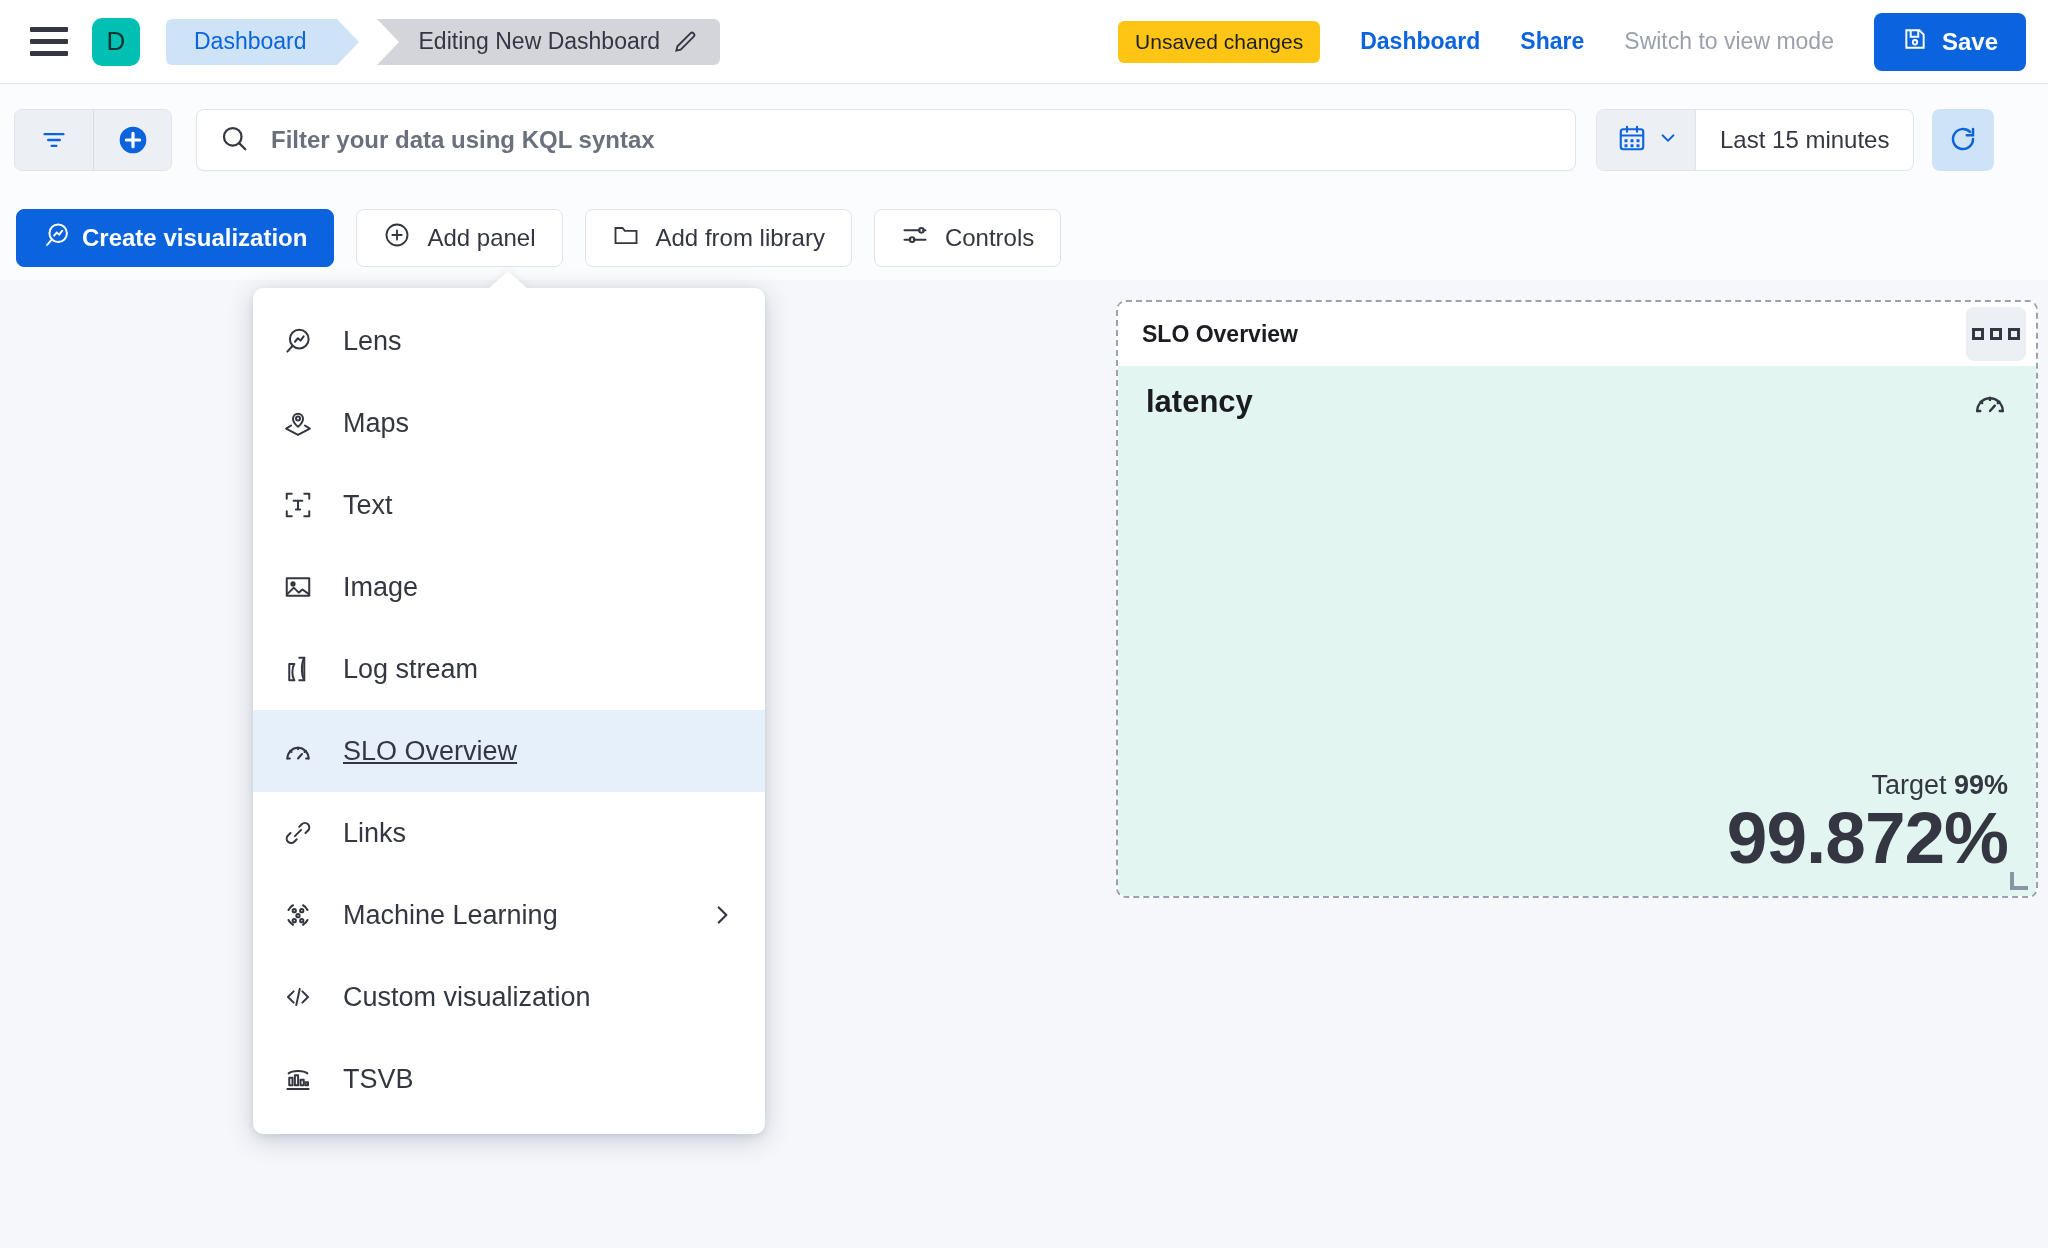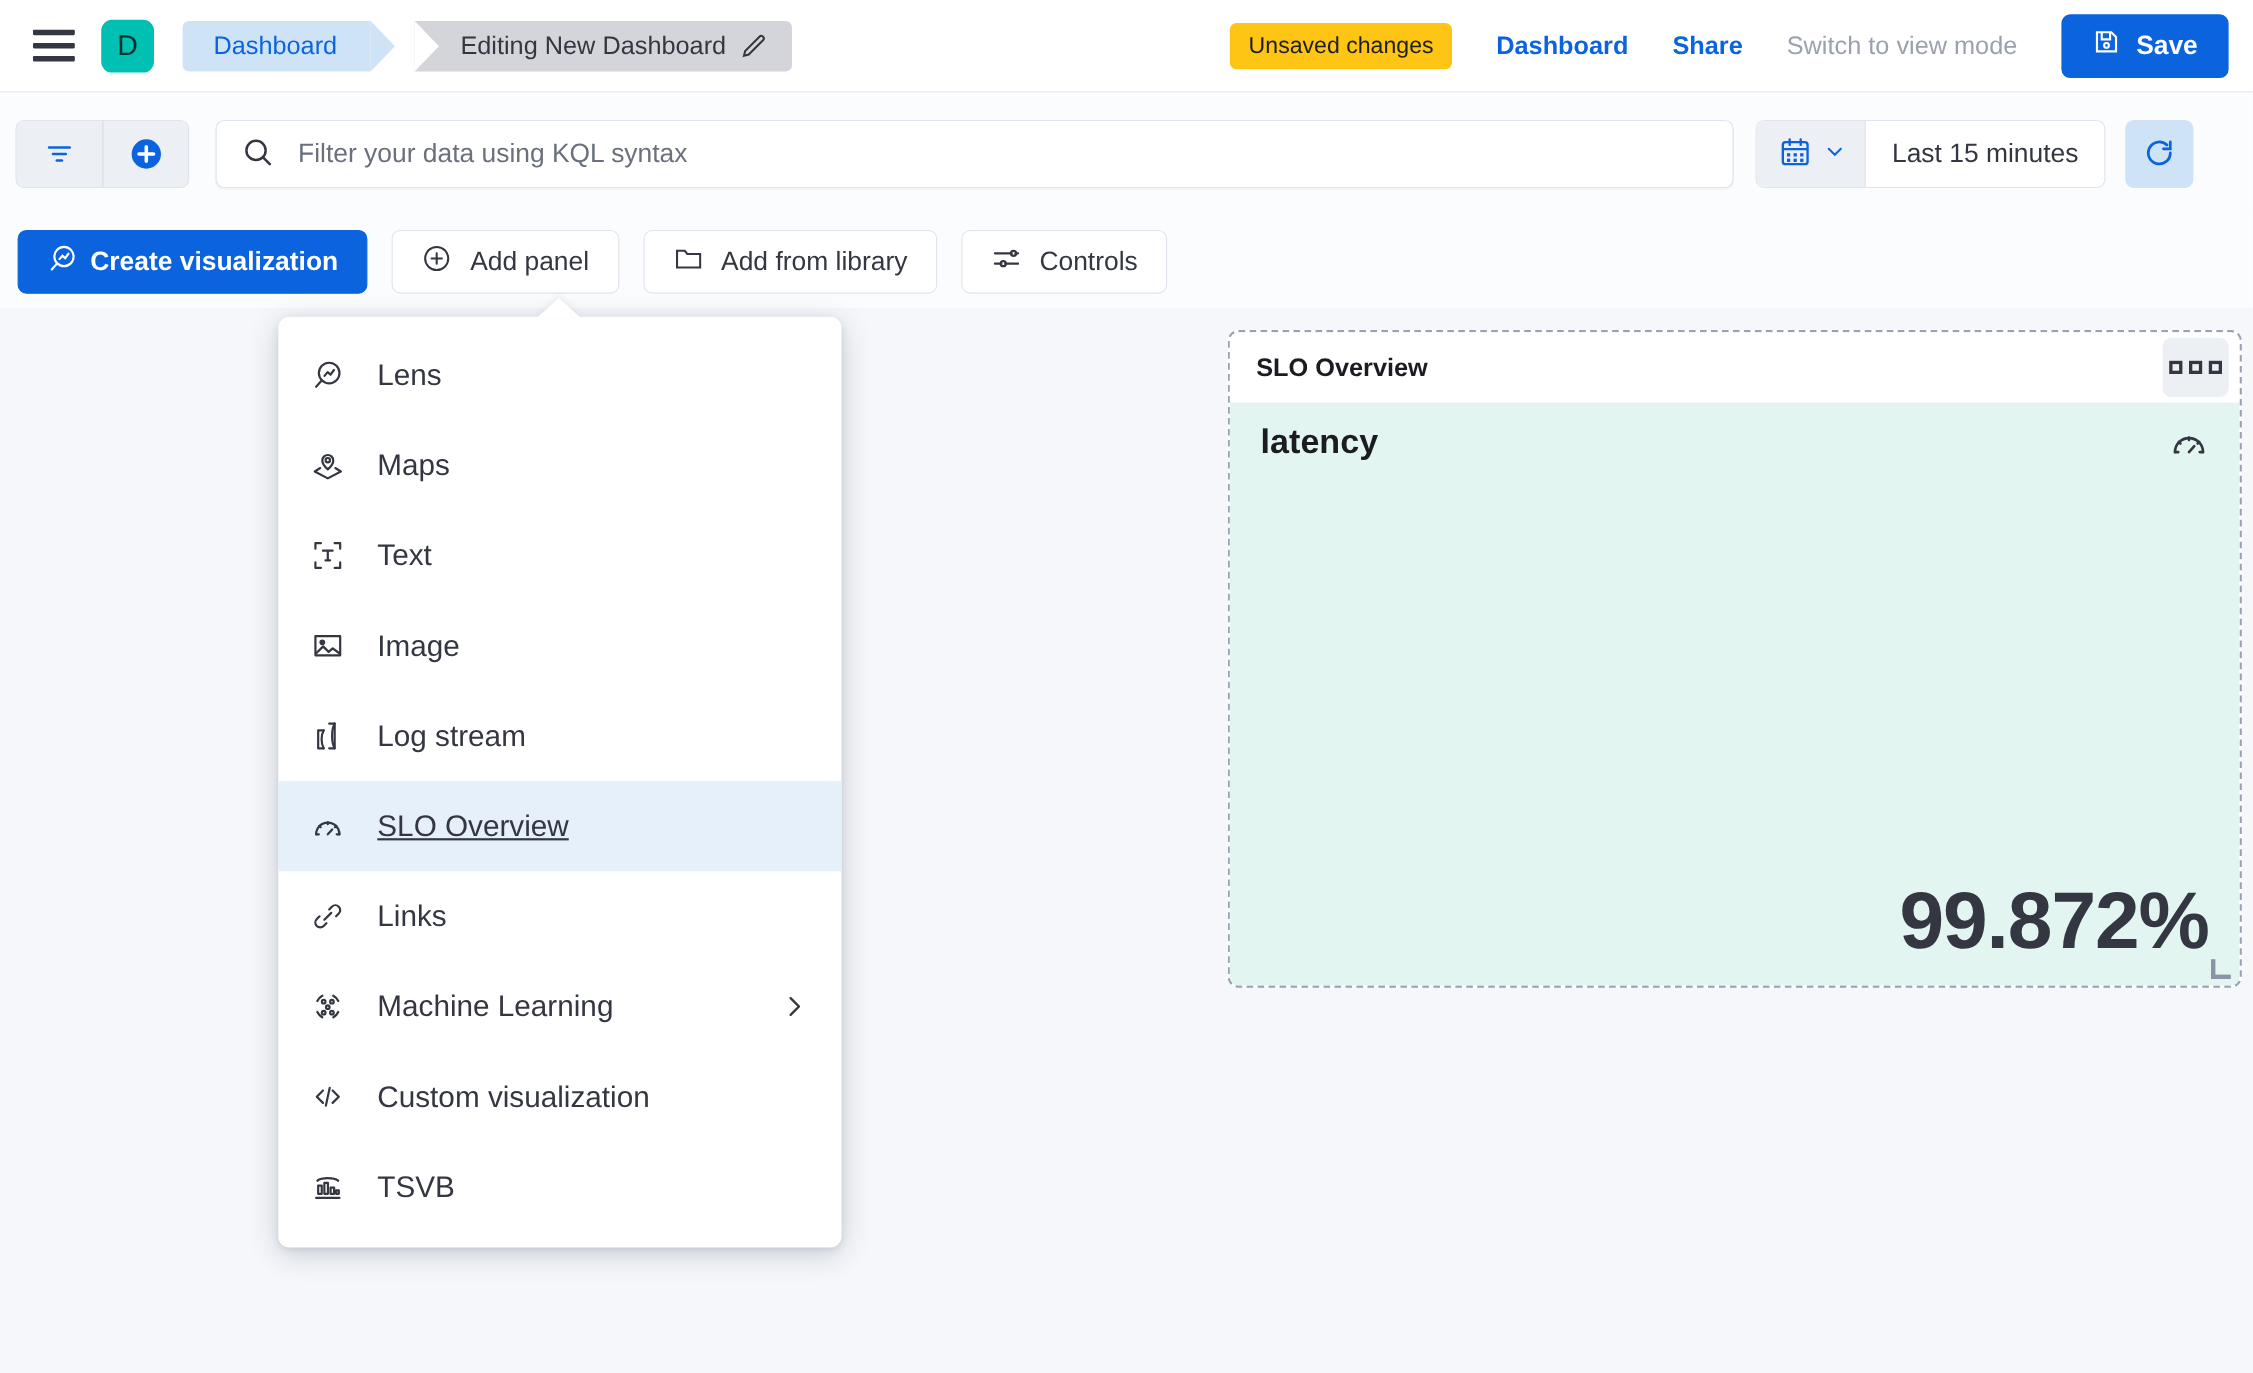--- a/index.html
+++ b/index.html
@@ -120,21 +120,21 @@
     flex: 0 0 1380px; height: 62px;
     background: #fff;
     border: 1px solid #e0e3ec; border-radius: 8px;
     display: flex; align-items: center;
     padding: 0 22px;
     box-shadow: 0 1px 1px rgba(30,40,60,.04);
   }
   .searchbox input {
     border: none; outline: none; background: transparent;
     font-size: 24px; margin-left: 22px; width: 100%;
-    font-family: "Liberation Sans", sans-serif; color: #343741;
+    font-family: "Liberation Sans", sans-serif; color: #343741; font-weight: bold;
   }
   .searchbox input::placeholder { color: #6a717d; }
 
   .datepicker {
     margin-left: 20px;
     display: flex; align-items: center; height: 62px;
     border: 1px solid #e0e3ec; border-radius: 8px; overflow: hidden;
     background: #fff;
   }
   .dp-cal {
@@ -428,20 +428,24 @@
         <svg width="36" height="36" viewBox="0 0 24 24" fill="none" stroke="#343741" stroke-width="1.6" stroke-linecap="round">
           <path d="M3.5 18a8.5 8.5 0 1 1 17 0"></path>
           <path d="M3.5 18h2M18.5 18h2M12 9.5v0"></path>
           <path d="M12 18l3.2-3.6"></path>
           <path d="M5.8 11.8l1 1M12 9.2v1.4M18.2 11.8l-1 1"></path>
         </svg>
       </span>
     </div>
 
     <div class="slo-metrics">
+      <div class="slo-target">
+        <span>Target</span>
+        <b>99%</b>
+      </div>
       <div class="slo-value">99.872%</div>
     </div>
 
     <div class="resize-handle"></div>
   </div>
 </div>
 
 <div class="popover">
   <div class="popover-arrow"></div>
   <div id="menu-list">

